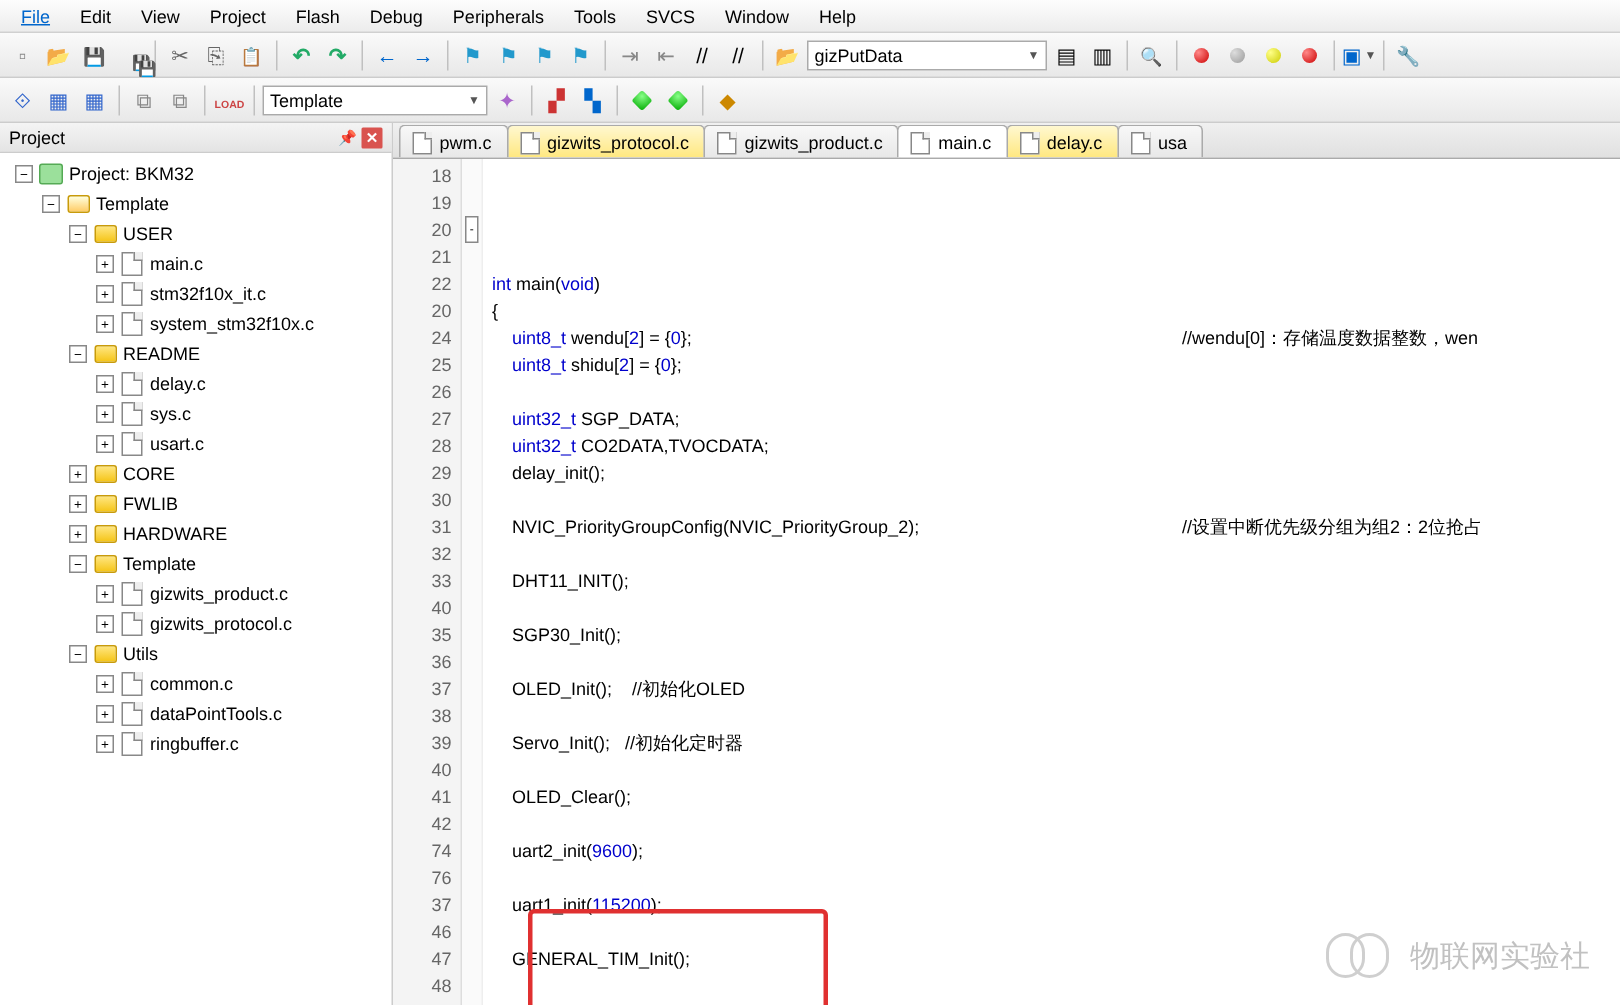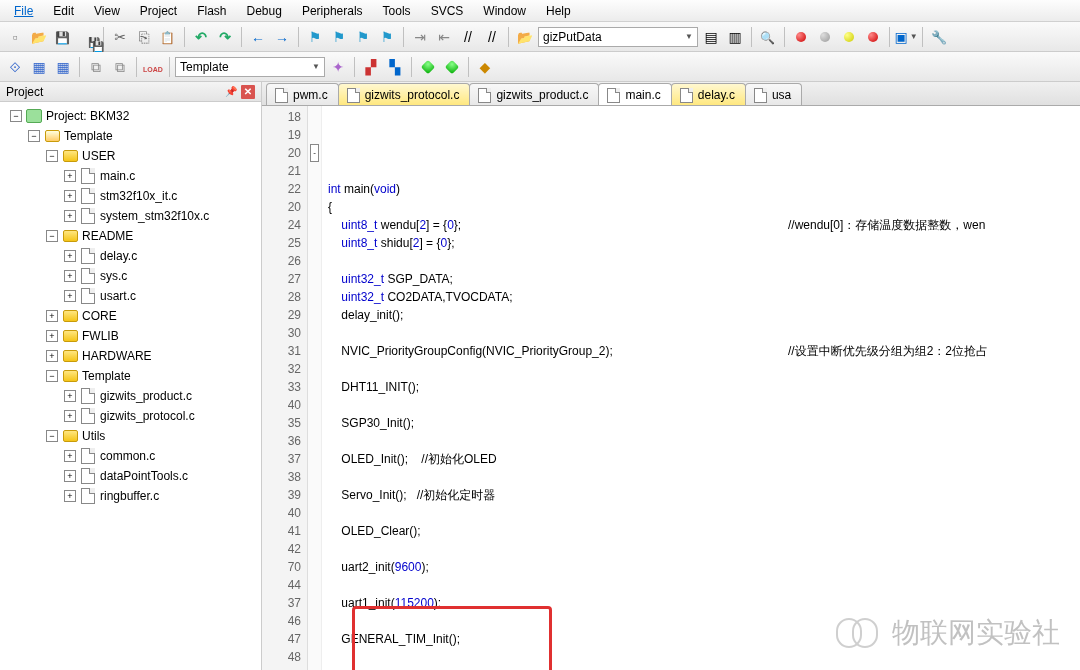--- a/index.html
+++ b/index.html
@@ -53,21 +53,21 @@
 .kw { color: #0000cc; }
 .num { color: #0000cc; }
 .cmt { color: #000000; }
 .highlight-box { position: absolute; border: 3px solid #e03030; border-radius: 4px; left: 30px; top: calc(18px * 28 - 4px); width: 200px; height: calc(18px * 5 + 8px); pointer-events: none; }
 
 
 .watermark { position: absolute; right: 20px; bottom: 18px; display: flex; align-items: center; gap: 14px; opacity: 0.4; pointer-events: none; }
 .wm-logo { display:flex; gap:-4px; }
 .wm-logo .c1, .wm-logo .c2 { width: 26px; height: 30px; border: 2px solid #888; border-radius: 13px 13px 13px 13px; }
 .wm-logo .c2 { margin-left: -10px; }
-.wm-text { font-size: 28px; color: #666; }
+.wm-text { font-size: 20px; color: #666; }
 
 
 .ic { font-size: 14px; line-height: 1; }
 .ic-new::before { content: '▫'; color: #888; }
 .ic-open::before { content: '📂'; font-size: 13px; }
 .ic-save::before { content: '💾'; font-size: 12px; }
 .ic-saveall { position: relative; }
 .ic-saveall::before { content: '💾'; font-size: 10px; position: absolute; left: 1px; top: 1px; }
 .ic-saveall::after { content: '💾'; font-size: 10px; position: absolute; left: 5px; top: 5px; }
 .ic-cut::before { content: '✂'; color: #666; }
@@ -482,22 +482,22 @@
           <div>33</div>
           <div>40</div>
           <div>35</div>
           <div>36</div>
           <div>37</div>
           <div>38</div>
           <div>39</div>
           <div>40</div>
           <div>41</div>
           <div>42</div>
-          <div>70</div>
-          <div>44</div>
+          <div>74</div>
+          <div>76</div>
           <div>37</div>
           <div>46</div>
           <div>47</div>
           <div>48</div>
           <div>49</div>
         </div>
       <div class="fold-col" id="foldcol">
           <div></div>
           <div></div>
           <div>

